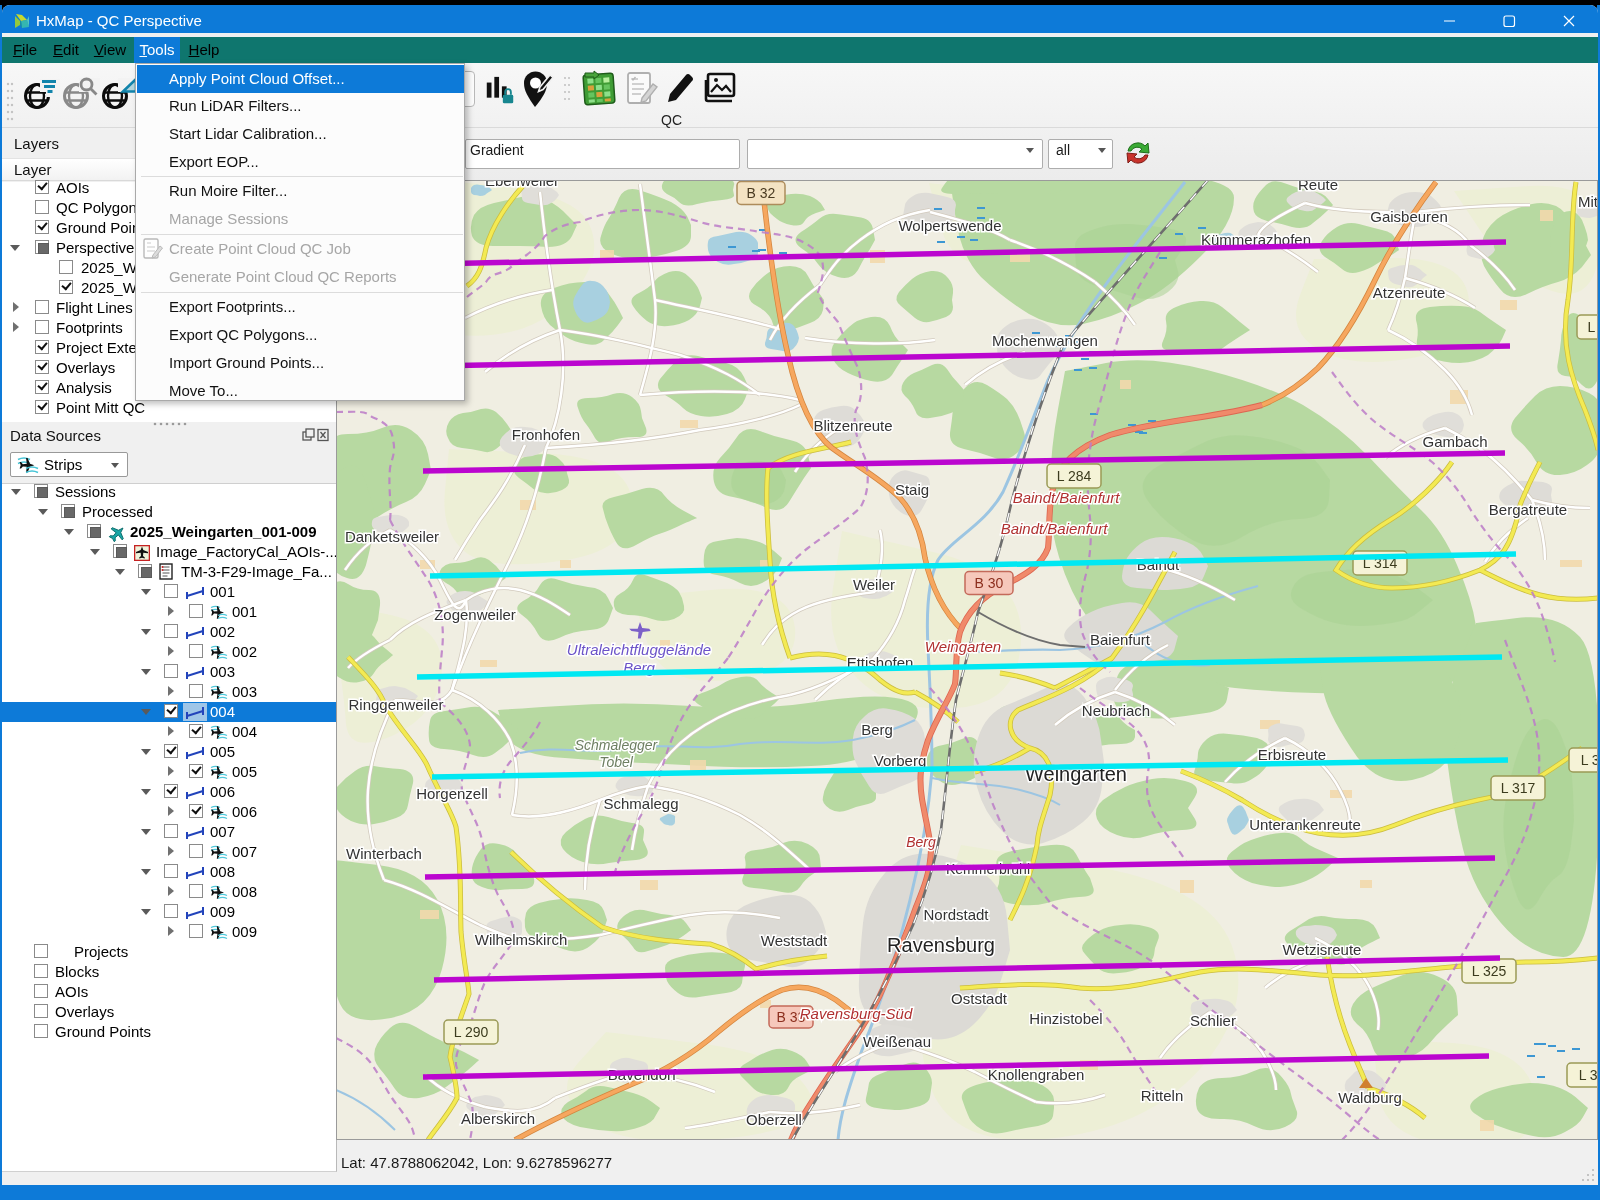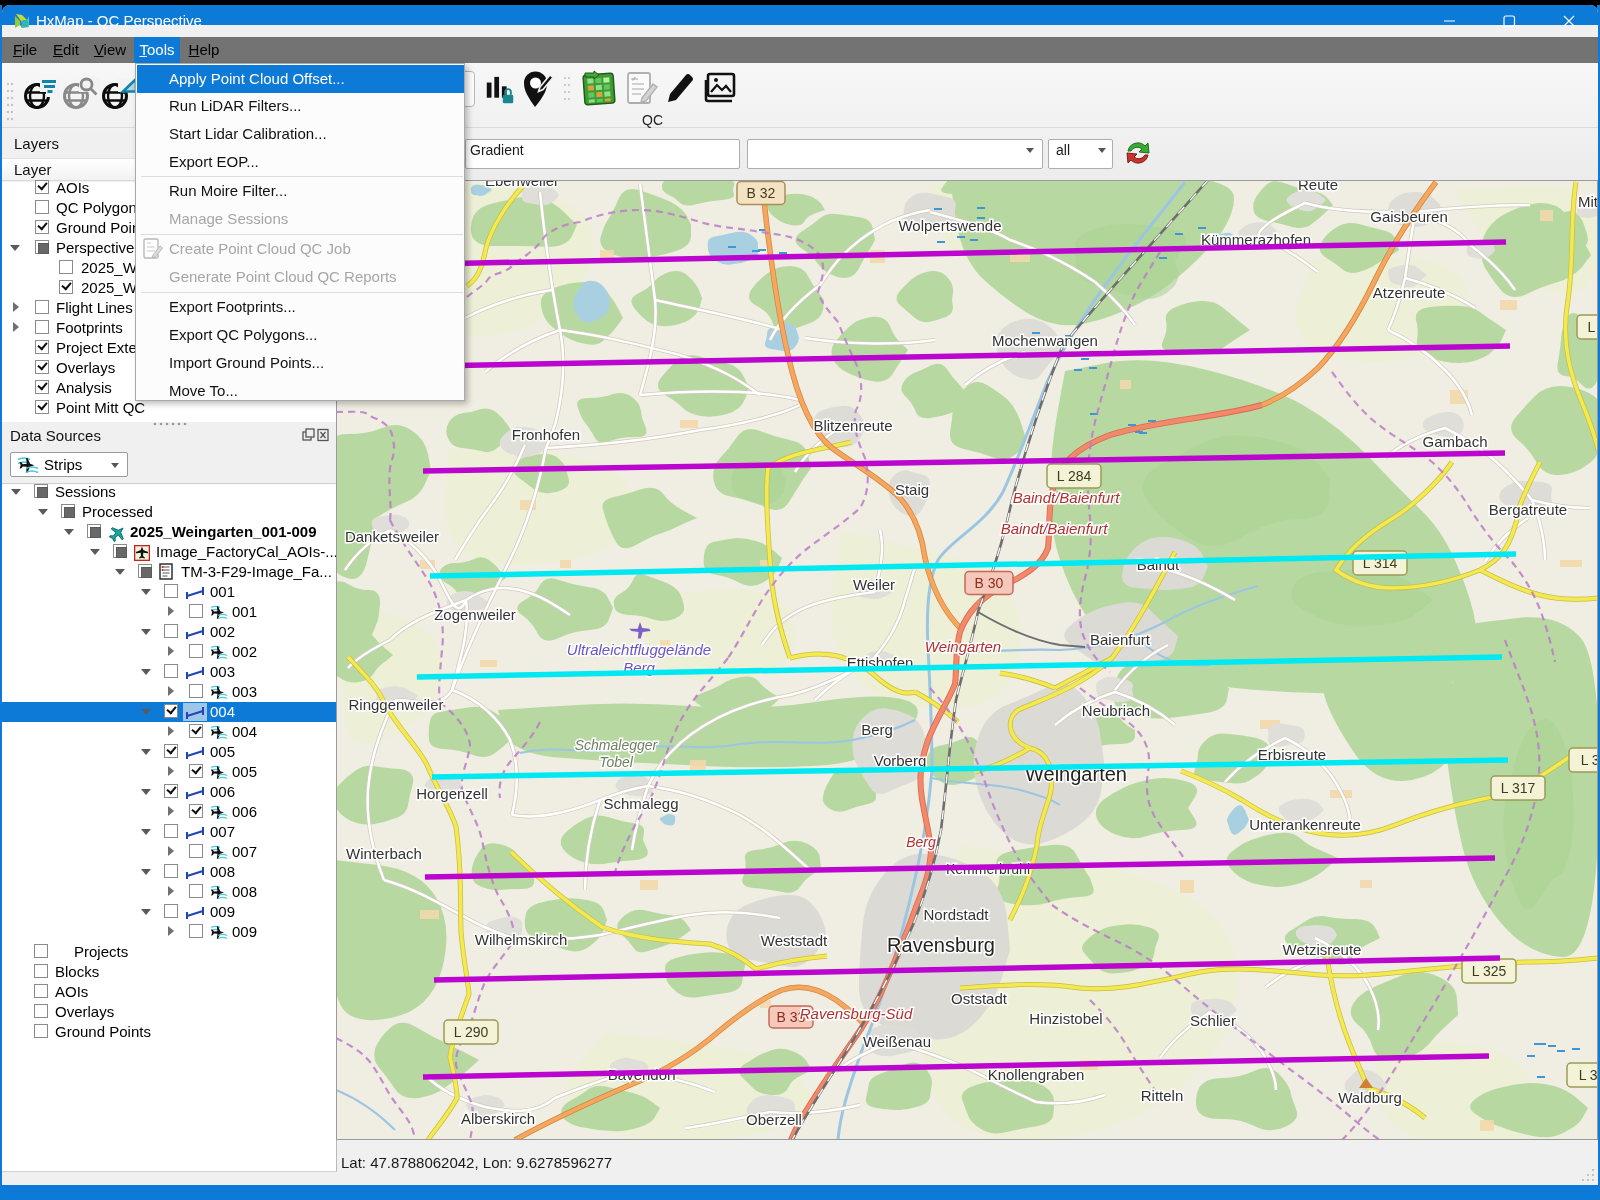--- a/index.html
+++ b/index.html
@@ -1,22 +1,22 @@
 <!DOCTYPE html>
 <html><head>
 <meta charset="utf-8">
 <style>
 html,body{margin:0;padding:0;width:1600px;height:1200px;background:#000;overflow:hidden}
 *{box-sizing:border-box}
 body{font-family:"Liberation Sans",sans-serif}
 #win{position:absolute;left:2px;top:5px;width:1596px;height:1195px;background:#f0f0f0;border-radius:8px 8px 0 0;overflow:hidden}
-#title{position:absolute;left:0;top:0;width:100%;height:20px;background:#0d7ad8}
+#title{position:absolute;left:0;top:0;width:100%;height:28px;background:#0d7ad8}
 #title .t{position:absolute;left:34px;top:7px;color:#fff;font-size:15px}
 .wbtn{position:absolute;top:0;width:46px;height:32px;color:#fff}
-#menubar{position:absolute;left:0;top:32px;width:100%;height:26px;background:#737373}
+#menubar{position:absolute;left:0;top:32px;width:100%;height:26px;background:#0f766e}
 .mi{position:absolute;top:0;height:26px;line-height:26px;font-size:15px;color:#000;text-align:center}
 .mi u{text-decoration:underline}
 #toolbar{position:absolute;left:0;top:58px;width:100%;height:117px;background:linear-gradient(#f7f7f7,#ececec)}
 .tfield{position:absolute;background:#fff;border:1px solid #adadad;border-radius:2px;height:30px;font-size:14px;color:#1a1a1a;line-height:21px}
 .combo-arrow{position:absolute;width:0;height:0;border-left:4px solid transparent;border-right:4px solid transparent;border-top:5px solid #555}
 
 #lpanel{position:absolute;left:0;top:125px;width:335px;height:1047px;background:#f0f0f0;border-right:1px solid #b9b9b9}
 .phead{position:absolute;left:0;width:335px;font-size:15px;color:#111}
 #layerhdr{position:absolute;left:0;top:28px;width:335px;height:23px;background:linear-gradient(#ffffff,#f2f2f2);border-top:1px solid #e3e3e3;border-bottom:1px solid #d9d9d9;font-size:15px;color:#111;line-height:22px;padding-left:12px}
 .treebg{position:absolute;left:0;width:335px;background:#fff}
@@ -187,21 +187,21 @@
     <svg style="position:absolute;left:662px;top:9px" width="30" height="34" viewBox="0 0 30 34">
       <path d="M4 30 L6 22 L22 3 a2.5 2.5 0 0 1 4 0 l2 2 a2.5 2.5 0 0 1 0 4 L12 28 Z" fill="#111"></path>
     </svg>
 
     <svg style="position:absolute;left:698px;top:7px" width="40" height="38" viewBox="0 0 40 38">
       <rect x="8" y="4" width="26" height="22" rx="2" fill="none" stroke="#111" stroke-width="2.6"></rect>
       <path d="M11 22 l6 -7 5 5 4 -4 5 6" fill="none" stroke="#111" stroke-width="2.2"></path>
       <circle cx="16" cy="10" r="2" fill="#111"></circle>
       <path d="M6 10 v19 a2 2 0 0 0 2 2 h24" fill="none" stroke="#111" stroke-width="2.6"></path>
     </svg>
-    <div style="position:absolute;left:640px;top:49px;width:40px;text-align:left;font-size:14px;color:#222">QC</div>
+    <div style="position:absolute;left:640px;top:49px;width:40px;text-align:right;font-size:14px;color:#222">QC</div>
 
     <div class="tfield" style="left:463px;top:76px;width:275px;padding-left:4px">Gradient</div>
     <div class="tfield" style="left:745px;top:76px;width:296px"></div>
     <div class="combo-arrow" style="left:1024px;top:85px"></div>
     <div class="tfield" style="left:1046px;top:76px;width:65px;padding-left:7px">all</div>
     <div class="combo-arrow" style="left:1096px;top:85px"></div>
 
     <svg style="position:absolute;left:1120px;top:74px" width="32" height="32" viewBox="0 0 32 32">
       <path d="M6 14 a10 10 0 0 1 17 -5 l3 -3 1 10 -10 -1 3 -3 a7 7 0 0 0 -11 2 Z" fill="#3aaa35" stroke="#1e6e1a" stroke-width="1"></path>
       <path d="M26 18 a10 10 0 0 1 -17 5 l-3 3 -1 -10 10 1 -3 3 a7 7 0 0 0 11 -2 Z" fill="#c8332b" stroke="#7e1d18" stroke-width="1"></path>

